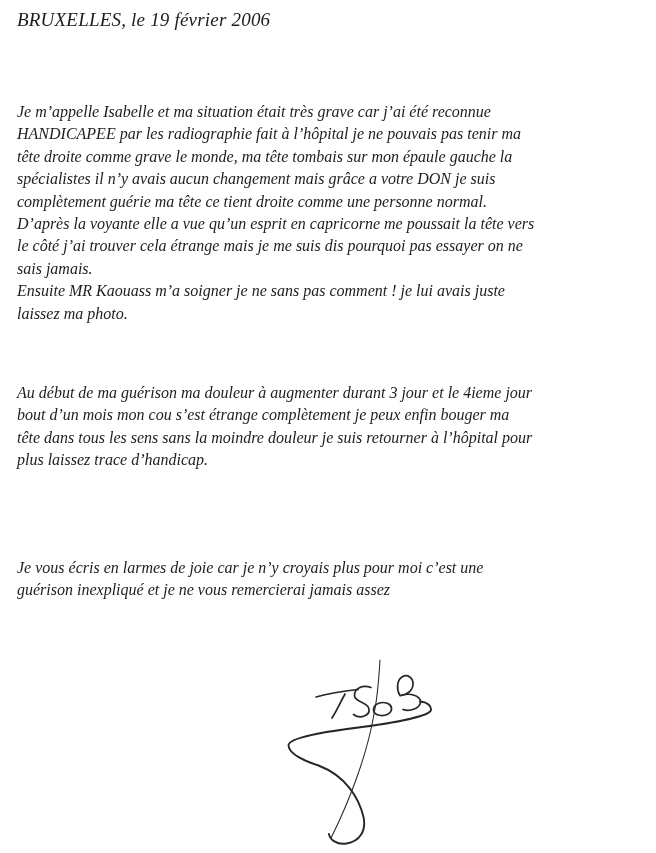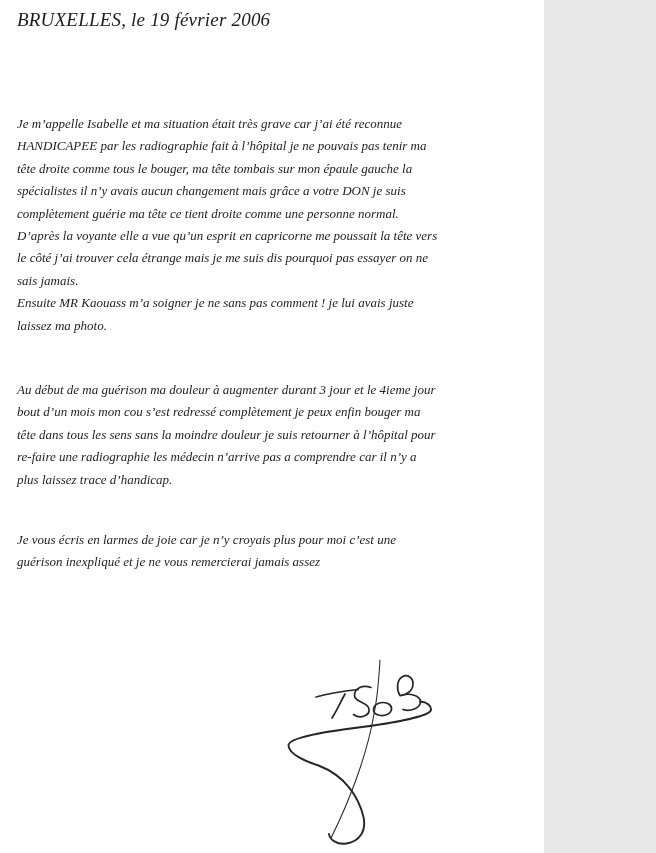--- a/index.html
+++ b/index.html
@@ -1,45 +1,44 @@
 <!DOCTYPE html>
 <html><head>
 <meta charset="utf-8">
 <style>
   html, body { margin: 0; padding: 0; background: #e8e8e8; }
   .page {
     position: relative;
-    width: 544px;
+    width: 656px;
     height: 853px;
     background: #ffffff;
     overflow: hidden;
     font-family: "Liberation Serif", "DejaVu Serif", serif;
     font-style: italic;
     color: #1d1d1d;
   }
   .date-line {
     position: absolute;
     left: 17px;
     top: 7px;
     font-size: 19px;
     line-height: 25px;
     white-space: nowrap;
     letter-spacing: 0.2px;
   }
   .para {
     position: absolute;
     left: 17px;
-    font-size: 13px;
+    font-size: 16px;
     line-height: 22.4px;
     white-space: nowrap;
-    margin-top: 12px;
   }
   .para-1 { top: 101px; }
-  .para-2 { top: 367px; }
-  .para-3 { top: 517px; }
+  .para-2 { top: 382px; }
+  .para-3 { top: 557px; }
   .line { height: 22.4px; }
   .signature-svg {
     position: absolute;
     left: 280px;
     top: 650px;
     width: 160px;
     height: 200px;
   }
   .signature-svg path {
     fill: none;
@@ -54,35 +53,34 @@
 </head>
 <body>
 
 <div class="page">
 
   <div class="date-line">BRUXELLES, le 19 février 2006</div>
 
   <div class="para para-1">
     <div class="line">Je m’appelle Isabelle et ma situation était très grave car j’ai été reconnue</div>
     <div class="line">HANDICAPEE par les radiographie fait à l’hôpital je ne pouvais pas tenir ma</div>
-    <div class="line">tête droite comme tous le bouger, ma tête tombais sur mon épaule gauche la</div>
+    <div class="line">tête droite comme grave le monde, ma tête tombais sur mon épaule gauche la</div>
     <div class="line">spécialistes il n’y avais aucun changement mais grâce a votre DON je suis</div>
     <div class="line">complètement guérie ma tête ce tient droite comme une personne normal.</div>
     <div class="line">D’après la voyante elle a vue qu’un esprit en capricorne me poussait la tête vers</div>
     <div class="line">le côté j’ai trouver cela étrange mais je me suis dis pourquoi pas essayer on ne</div>
     <div class="line">sais jamais.</div>
     <div class="line">Ensuite MR Kaouass m’a soigner je ne sans pas comment ! je lui avais juste</div>
     <div class="line">laissez ma photo.</div>
   </div>
 
   <div class="para para-2">
     <div class="line">Au début de ma guérison ma douleur à augmenter durant 3 jour et le 4ieme jour</div>
-    <div class="line">bout d’un mois mon cou s’est redressé complètement je peux enfin bouger ma</div>
+    <div class="line">bout d’un mois mon cou s’est étrange complètement je peux enfin bouger ma</div>
     <div class="line">tête dans tous les sens sans la moindre douleur je suis retourner à l’hôpital pour</div>
-    <div class="line">re-faire une radiographie les médecin n’arrive pas a comprendre car il n’y a</div>
     <div class="line">plus laissez trace d’handicap.</div>
   </div>
 
   <div class="para para-3">
     <div class="line">Je vous écris en larmes de joie car je n’y croyais plus pour moi c’est une</div>
     <div class="line">guérison inexpliqué et je ne vous remercierai jamais assez</div>
   </div>
 
   <svg class="signature-svg" viewBox="280 650 160 200" xmlns="http://www.w3.org/2000/svg" aria-hidden="true">
 

